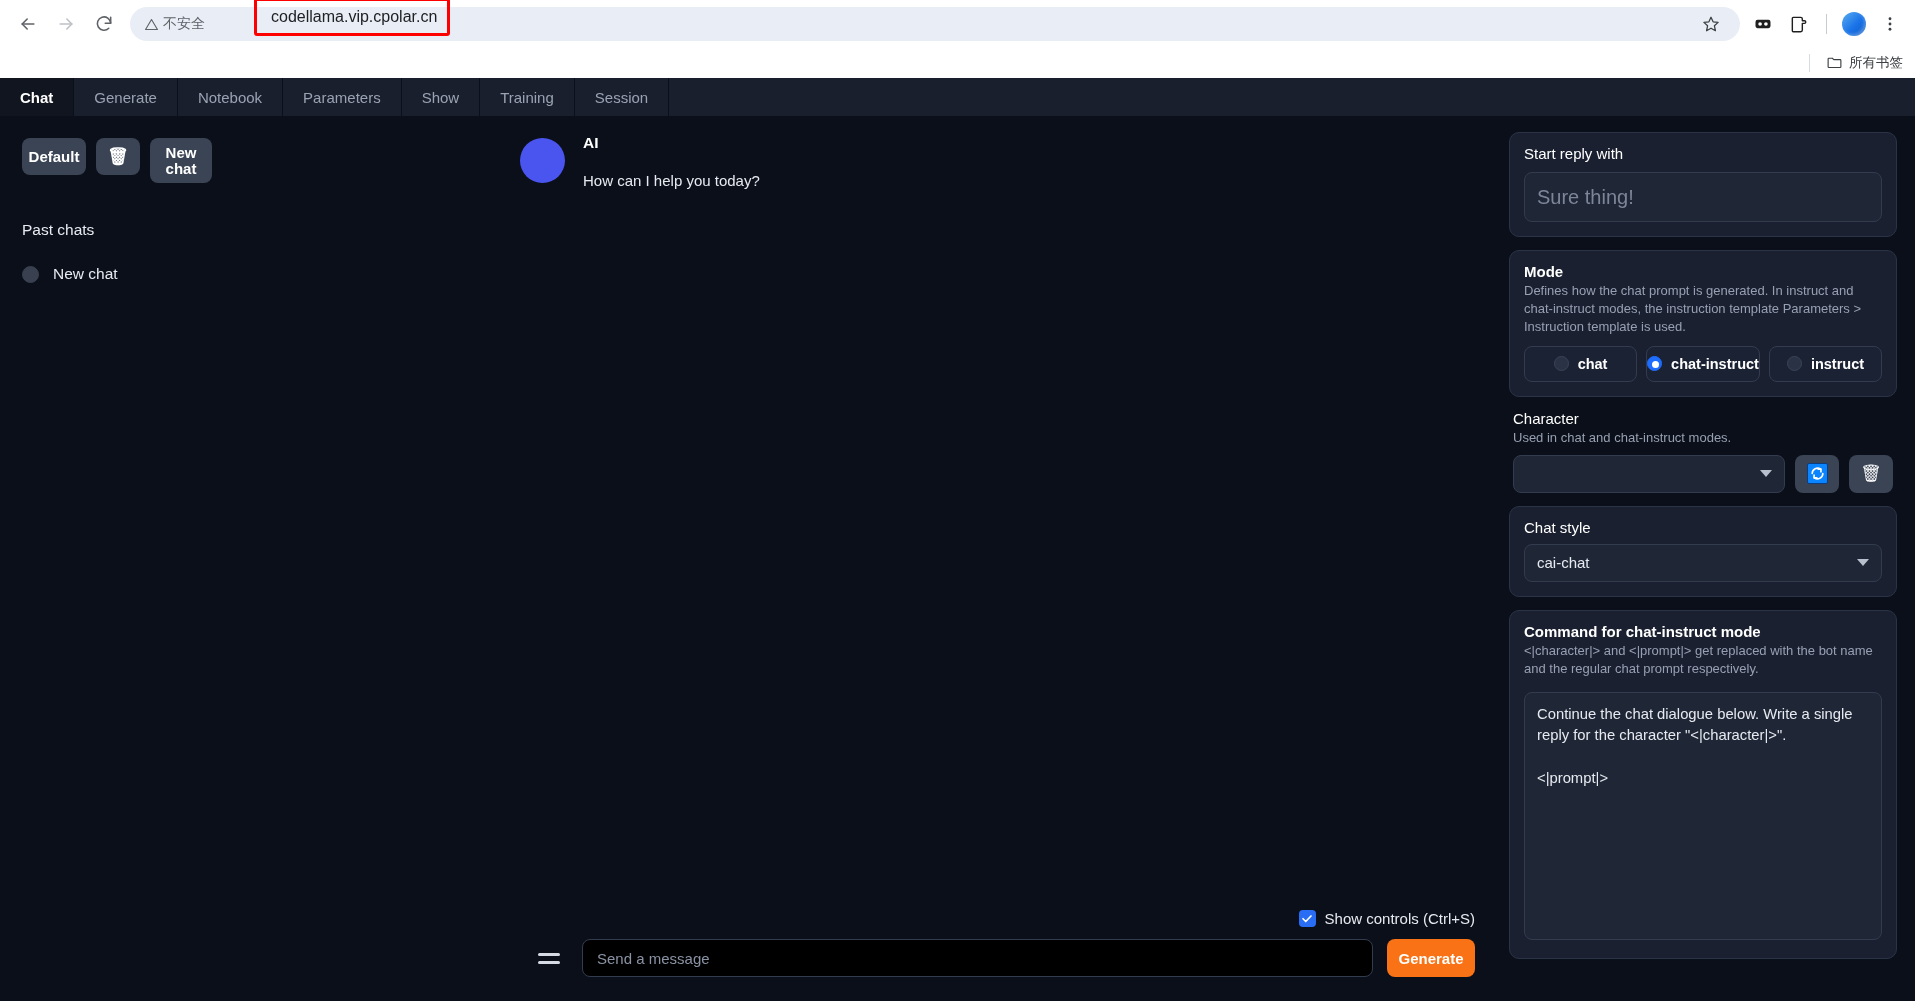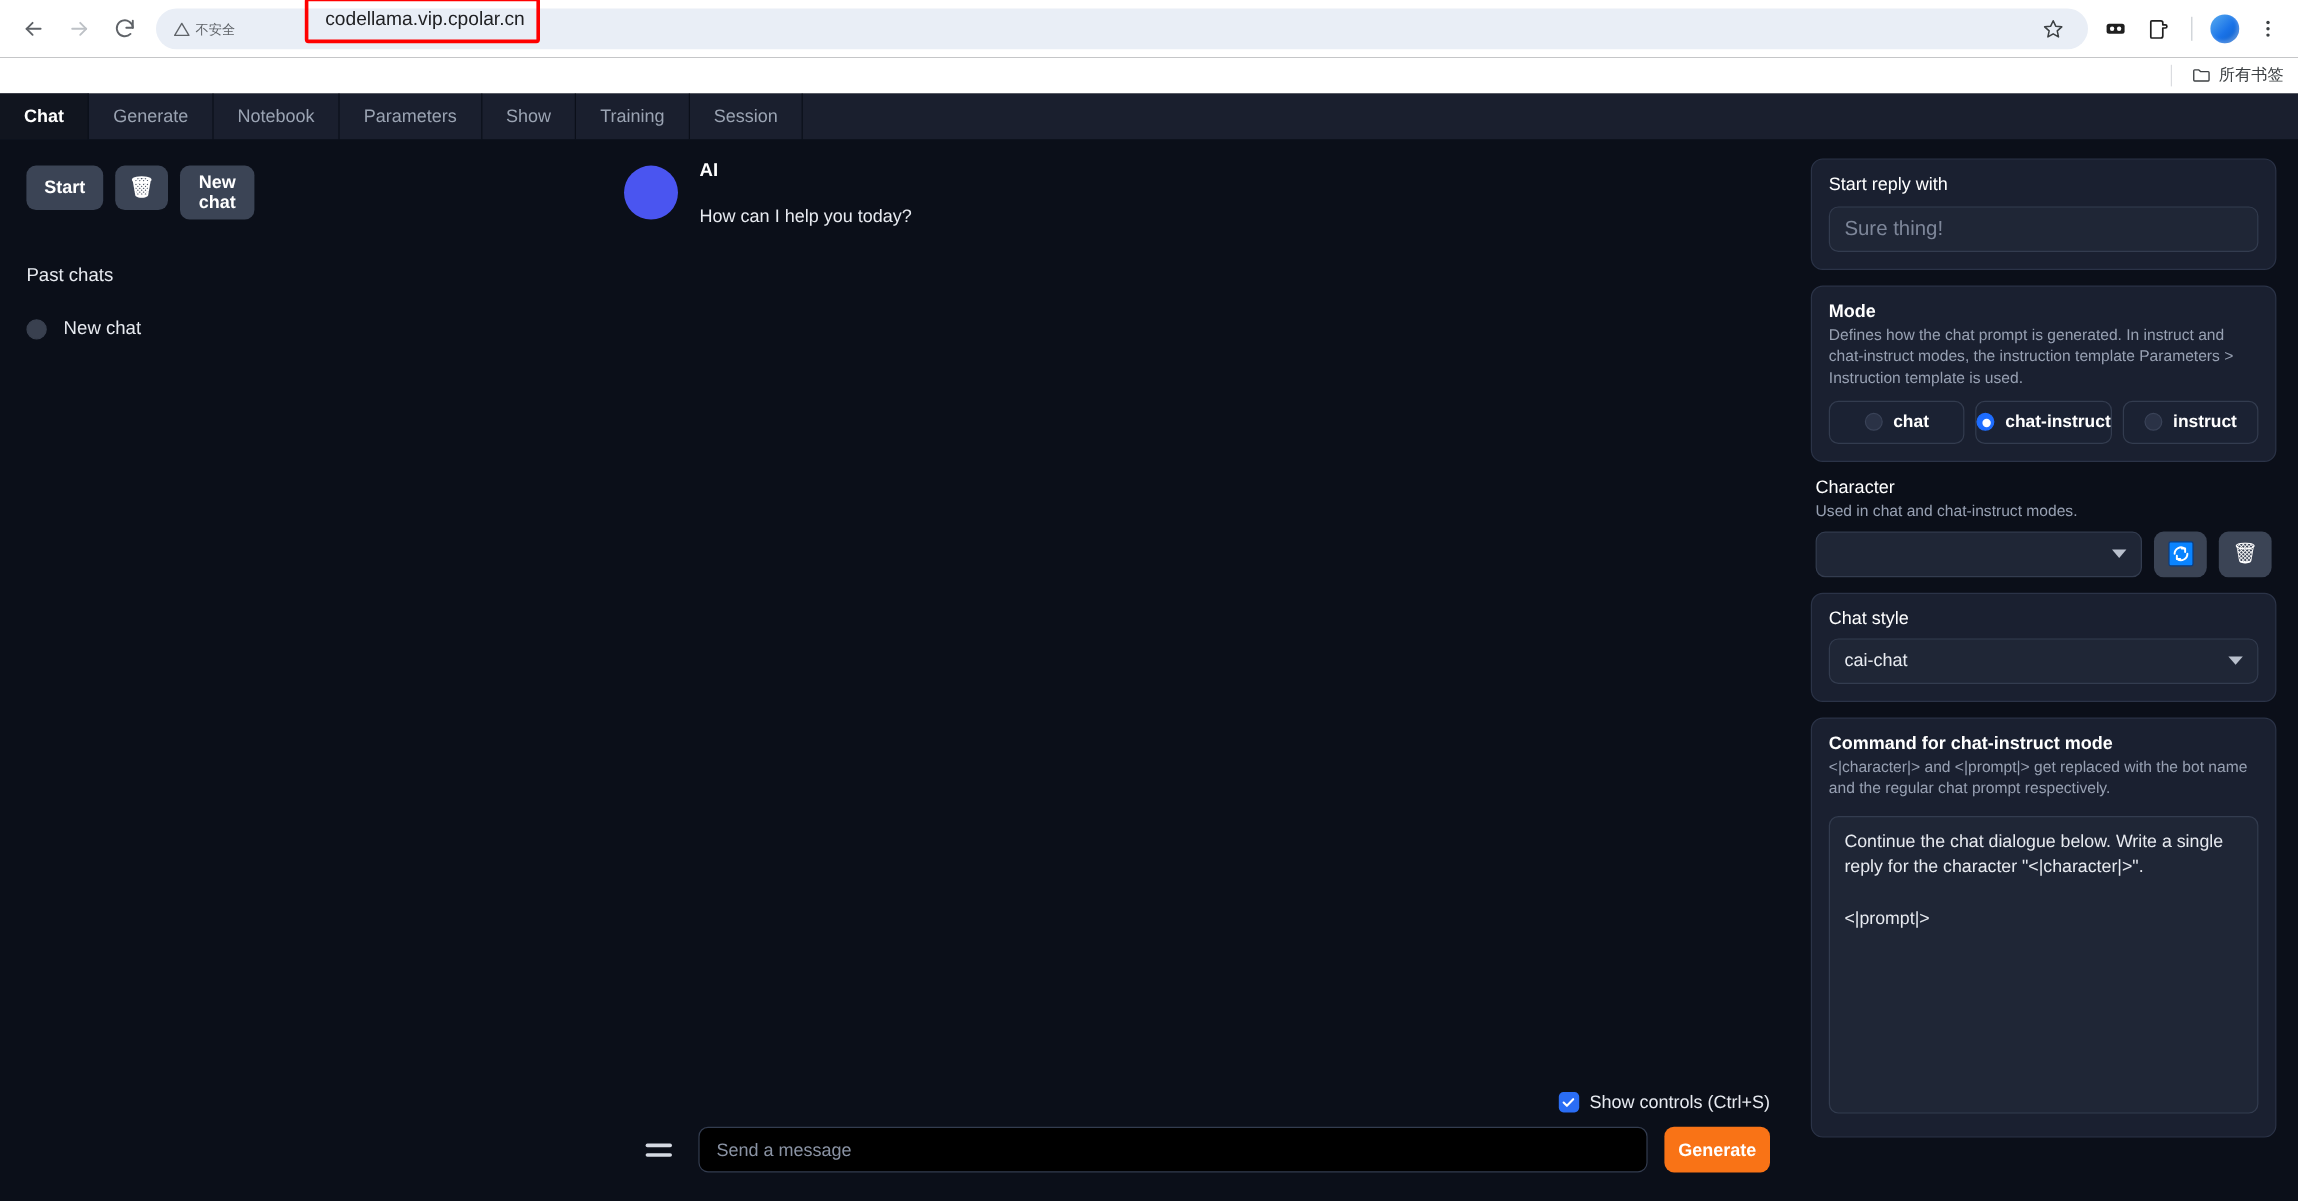--- a/index.html
+++ b/index.html
@@ -42,21 +42,21 @@
     position: relative;
     min-width: 0;
   }
   .security-chip {
     display: flex; align-items: center; gap: 4px;
     font-size: 14px;
     color: #5f6368;
     white-space: nowrap;
     flex: 0 0 auto;
   }
-  .security-chip .warn-txt { color: #5f6368; font-size: 11px; text-align: center; }
+  .security-chip .warn-txt { color: #5f6368; font-size: 14px; text-align: center; }
   .url-highlight {
     position: absolute;
     left: 124px;
     top: -9px;
     width: 196px;
     height: 38px;
     border: 3px solid #ff0000;
     border-radius: 3px;
     display: flex;
     align-items: center;
@@ -307,26 +307,26 @@
   }
   .card-title.plain { font-weight: normal; }
   .card-desc {
     font-size: 13px;
     color: #97a0b2;
     line-height: 1.38;
     margin-bottom: 10px;
   }
   .text-input {
     width: 100%;
-    height: 38px;
+    height: 50px;
     background: #1f2636;
     border: 1px solid #333c4f;
     border-radius: 8px;
     color: #e7eaf0;
-    font-size: 17px;
+    font-size: 20px;
     padding: 0 12px;
     font-family: "Liberation Sans", sans-serif;
     outline: none;
     margin-top: 8px;
   }
   .text-input::placeholder { color: #7d8699; }
 
   .radio-group { display: flex; gap: 9px; margin-top: 4px; }
   .radio-pill {
     flex: 1;
@@ -527,21 +527,21 @@
       </div>
     <div class="tab">
         <span>Session</span>
       </div>
   </div>
 
   <div class="body-row">
 
     <div class="sidebar">
       <div class="sb-buttons">
-        <button class="sb-btn rename">Start</button>
+        <button class="sb-btn rename">Default</button>
         <button class="sb-btn trash">
           <span>🗑</span>
         </button>
         <button class="sb-btn newchat">New chat</button>
       </div>
       <div class="sb-label">Past chats</div>
       <div class="past-list">
         <div class="past-item">
           <span class="radio-dot"></span>
           <span>New chat</span>

